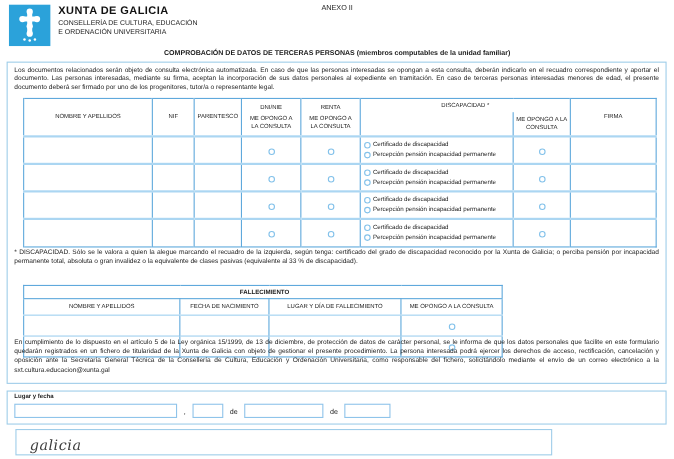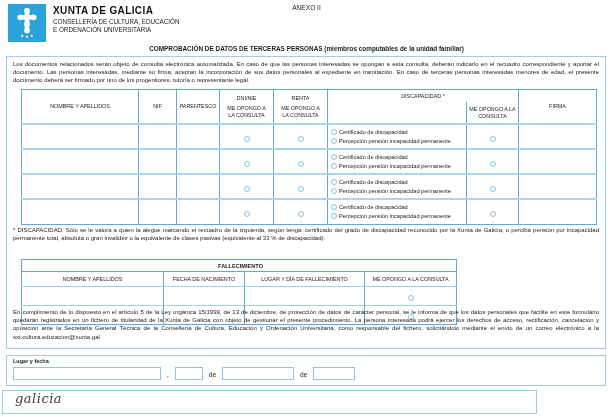--- a/index.html
+++ b/index.html
@@ -59,21 +59,21 @@
   .date-label { position:absolute; left:6px; top:2px; font-size:5.5px; font-weight:bold; }
   .date-row { position:absolute; left:6px; top:11px; display:flex; align-items:flex-end; gap:6px; font-size:6.5px; }
   .date-row input { border:1px solid #8fc4ea; height:13px; font-size:6.5px; padding:0 2px; font-family:"Liberation Sans", sans-serif; }
   .in-place { width:148px; }
   .in-day { width:28px; }
   .in-month { width:72px; }
   .in-year { width:42px; }
   .sep { padding-bottom:2px; }
 
   
-  .footer-box { position:absolute; left:2px; top:390px; width:535px; height:24px; border:1px solid #9fcde9; display:flex; align-items:flex-start; }
+  .footer-box { position:absolute; left:14px; top:390px; width:488px; height:24px; border:1px solid #9fcde9; display:flex; align-items:flex-end; }
   .galicia-mark { font-family:"DejaVu Serif", serif; font-style:italic; font-size:13px; color:#3a3a3a; margin-left:12px; letter-spacing:.5px; }
 </style>
 </head>
 <body>
 
 <div class="page">
 
   <svg class="logo" viewBox="0 0 40 40" xmlns="http://www.w3.org/2000/svg">
     <rect width="40" height="40" fill="#2ba2da"></rect>
     <g fill="#ffffff">

